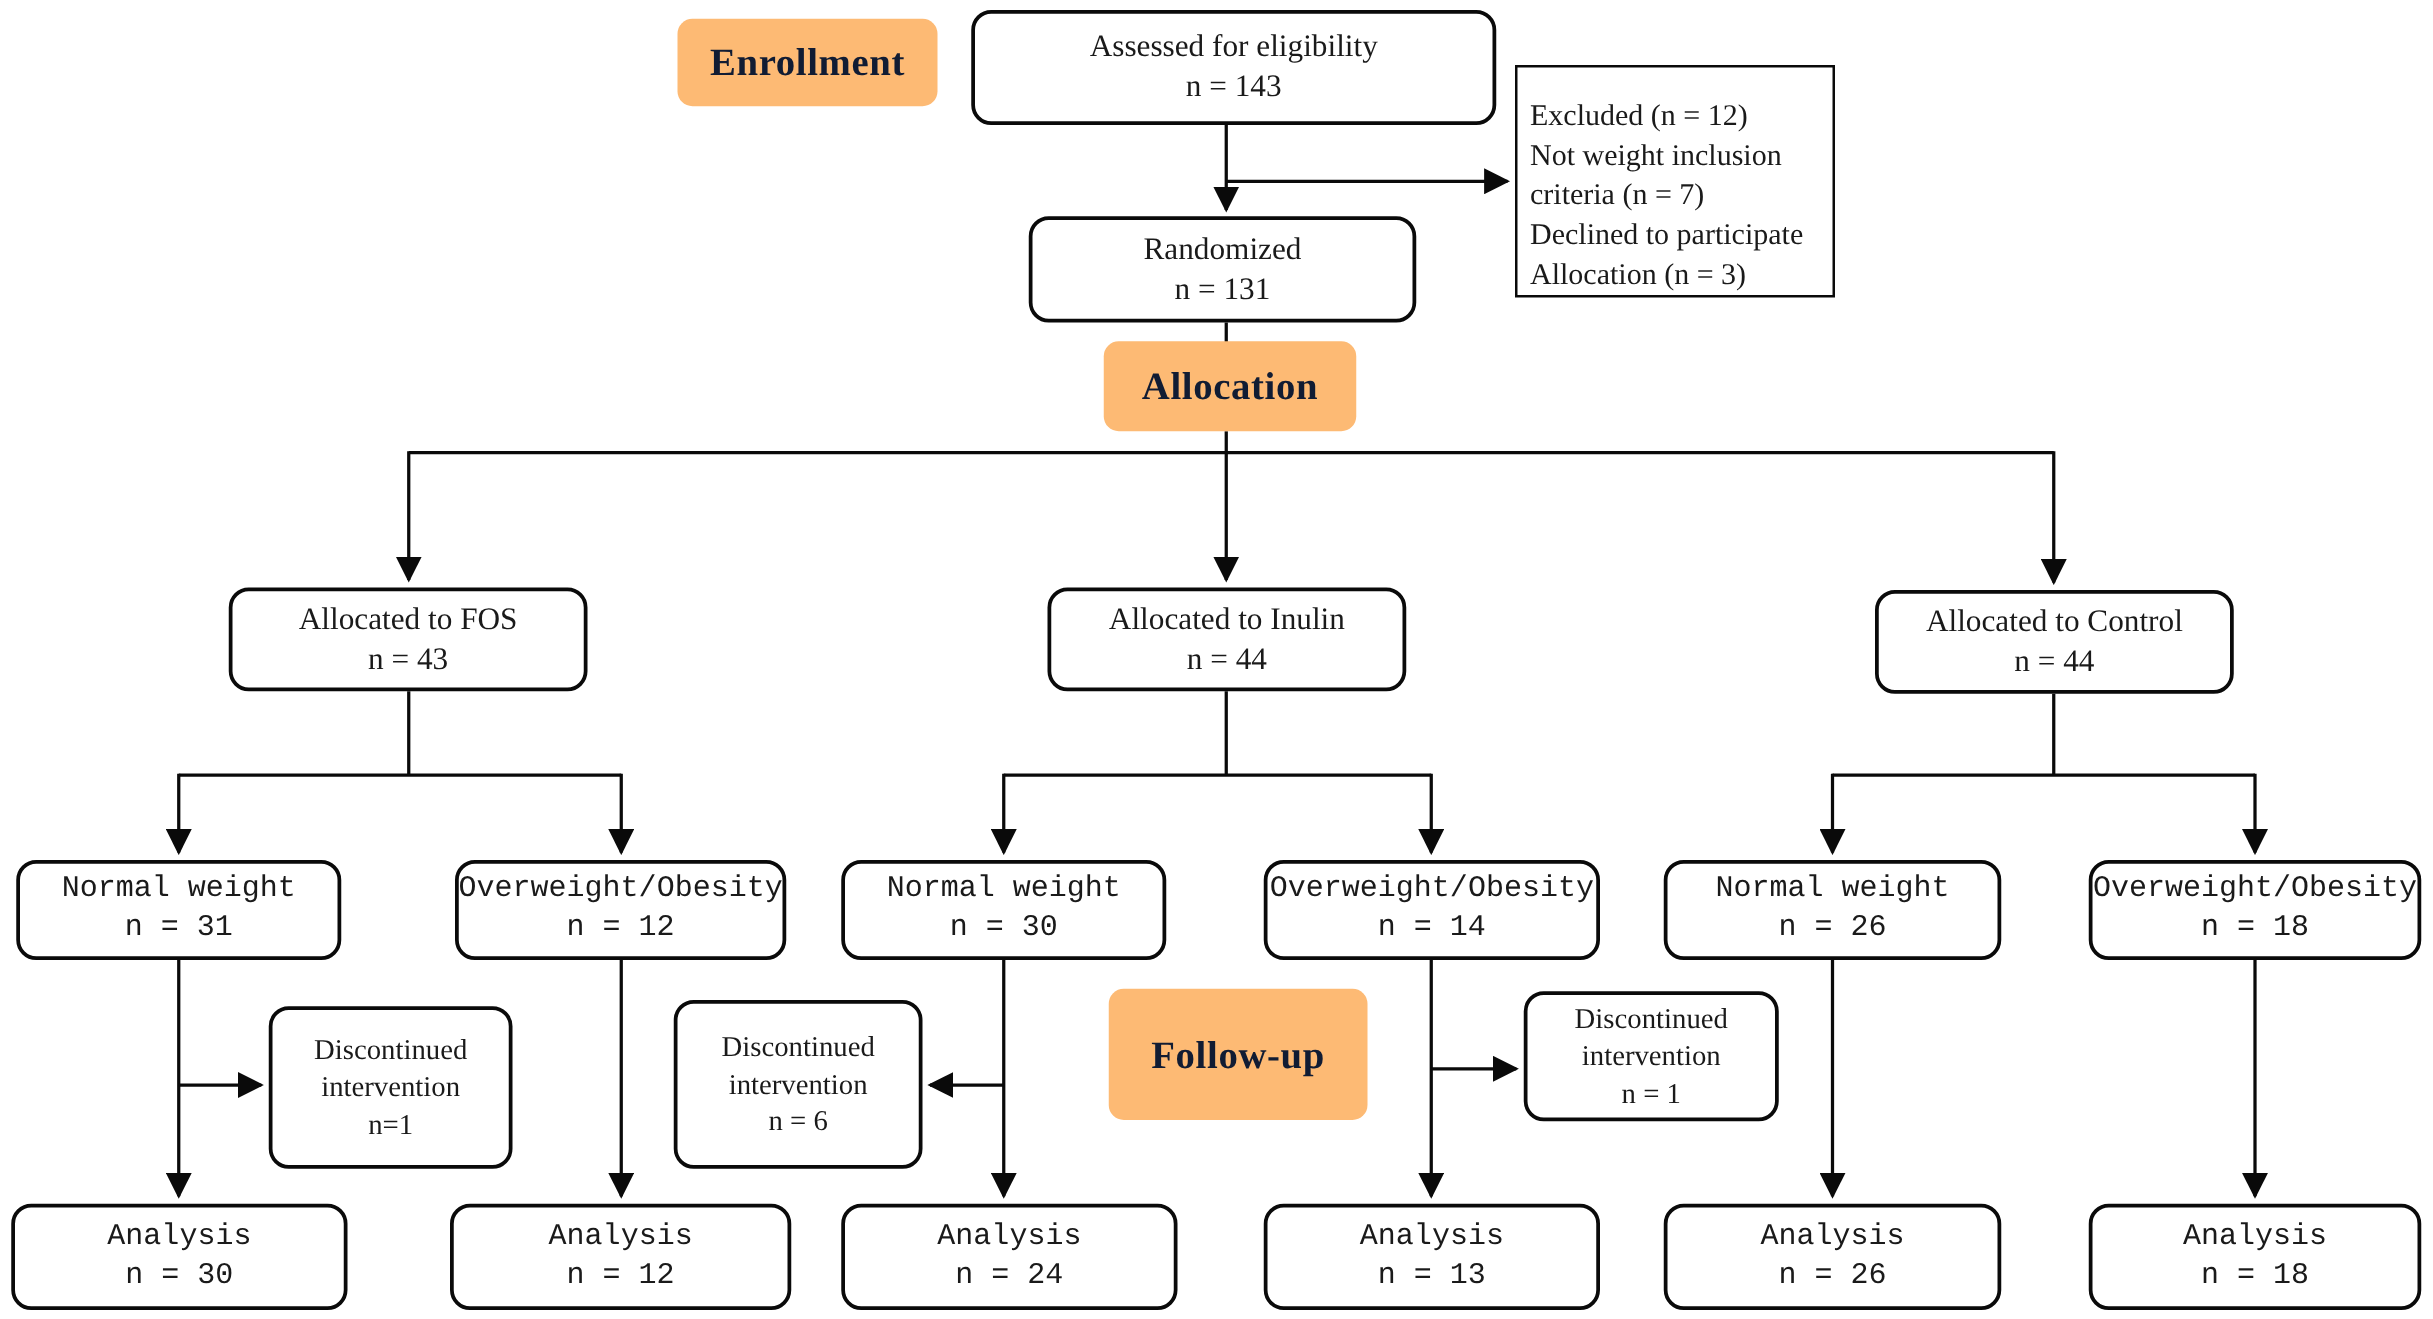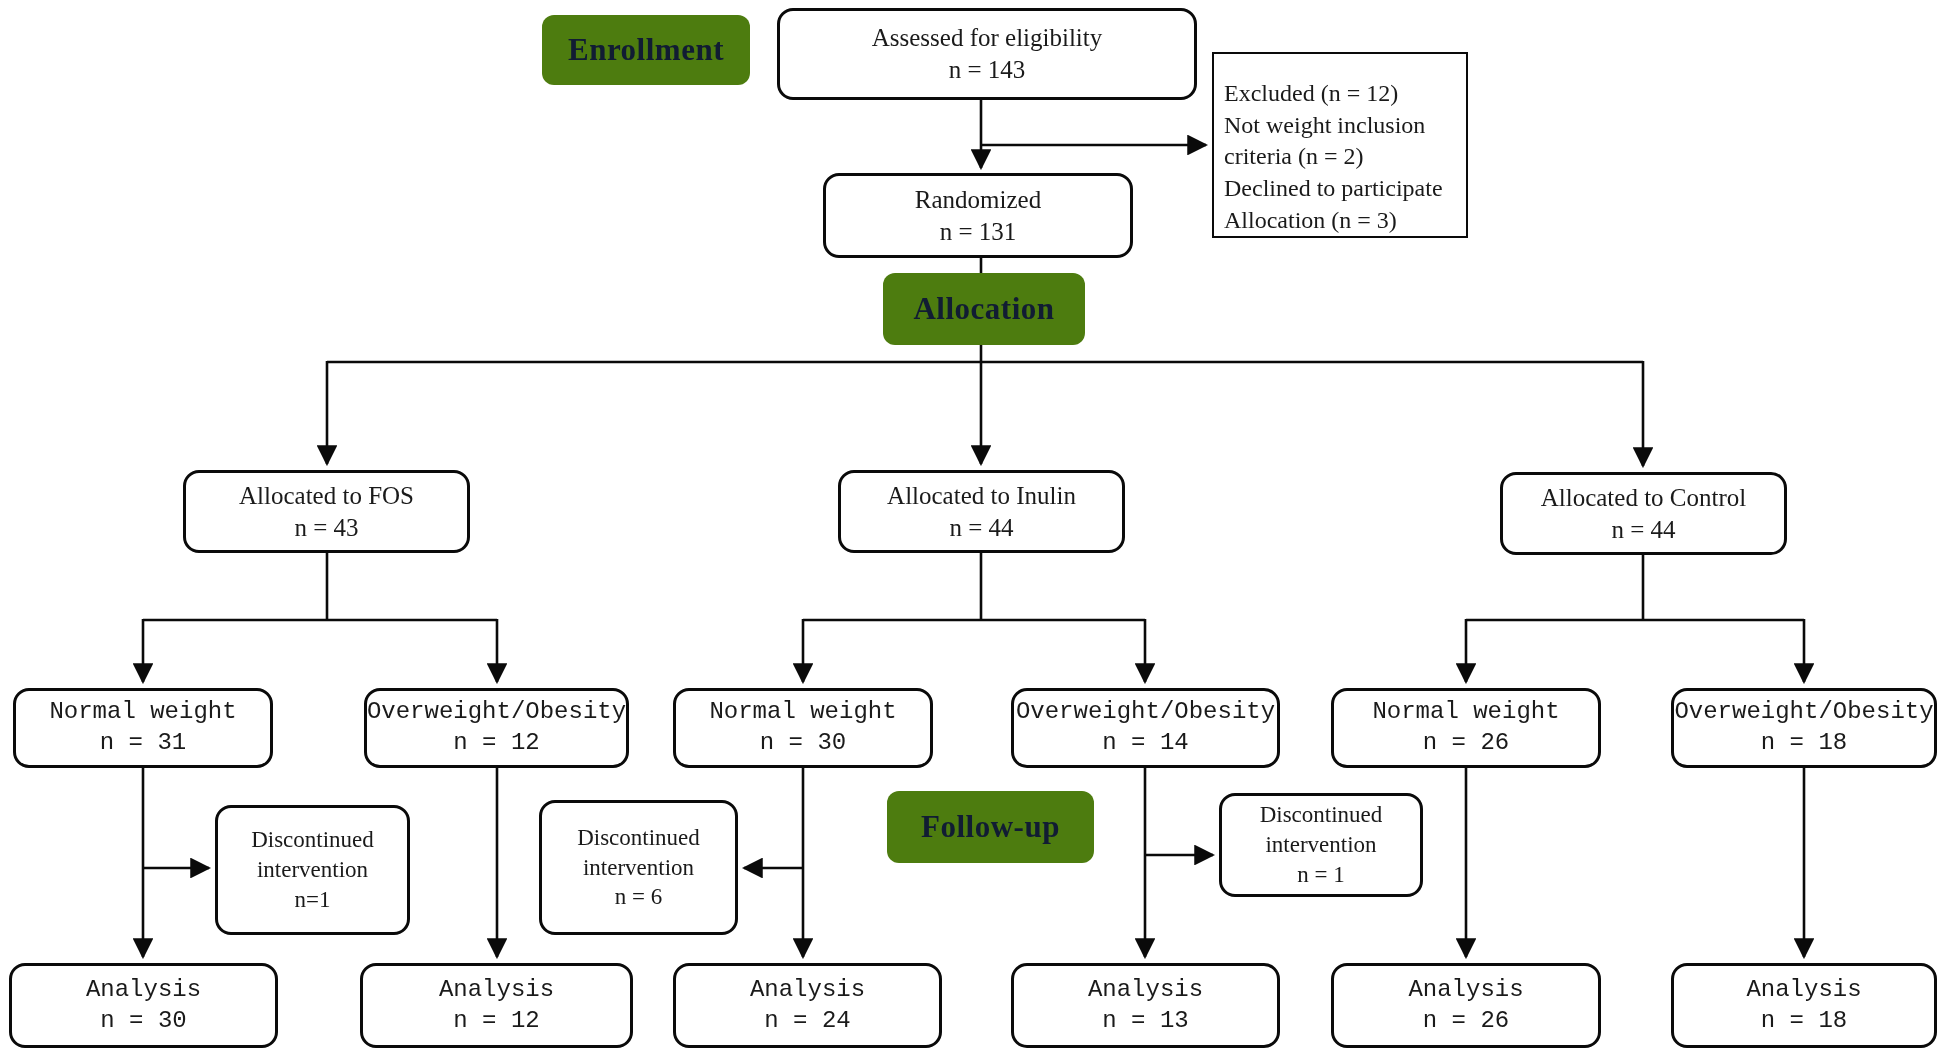--- a/index.html
+++ b/index.html
@@ -20,21 +20,21 @@
   }
   .node.small{font-size:24px;font-family:Liberation Mono, monospace;}
   .node.disc{font-size:23px;line-height:1.3;}
   .node.square{
     border-radius:0;border-width:2.5px;
     align-items:flex-start;text-align:left;
     padding:24px 10px;font-size:24px;line-height:1.32;justify-content:flex-start;
   }
   .badge{
     position:absolute;
-    background:#4d7c0f;
+    background:#fdba74;
     border-radius:12px;
     display:flex;justify-content:center;align-items:center;
     font-size:31px;font-weight:600;color:#111c33;
     letter-spacing:0.5px;
     z-index:3;
   }
 </style>
 </head>
 <body>
 
@@ -81,31 +81,31 @@
       <line x1="1804" y1="768" x2="1804" y2="957" marker-end="url(#arrow)"></line>
 
       <line x1="143" y1="868" x2="209" y2="868" marker-end="url(#arrow)"></line>
       <line x1="803" y1="868" x2="744" y2="868" marker-end="url(#arrow)"></line>
       <line x1="1145" y1="855" x2="1213" y2="855" marker-end="url(#arrow)"></line>
     </g>
   </svg>
 
   <div class="badge" style="left:542px;top:15px;width:208px;height:70px;">Enrollment</div>
   <div class="badge" style="left:883px;top:273px;width:202px;height:72px;">Allocation</div>
-  <div class="badge" style="left:887px;top:791px;width:207px;height:72px;">Follow-up</div>
+  <div class="badge" style="left:887px;top:791px;width:207px;height:105px;">Follow-up</div>
 
   <div class="node" style="left:777px;top:8px;width:420px;height:92px;">
     <div>Assessed for eligibility</div>
     <div>n = 143</div>
   </div>
 
   <div class="node square" style="left:1212px;top:52px;width:256px;height:186px;">
     <div>Excluded (n = 12)</div>
     <div>Not weight inclusion</div>
-    <div>criteria (n = 2)</div>
+    <div>criteria (n = 7)</div>
     <div>Declined to participate</div>
     <div>Allocation (n = 3)</div>
   </div>
 
   <div class="node" style="left:823px;top:173px;width:310px;height:85px;">
     <div>Randomized</div>
     <div>n = 131</div>
   </div>
 
   <div class="node" style="left:183px;top:470px;width:287px;height:83px;">

